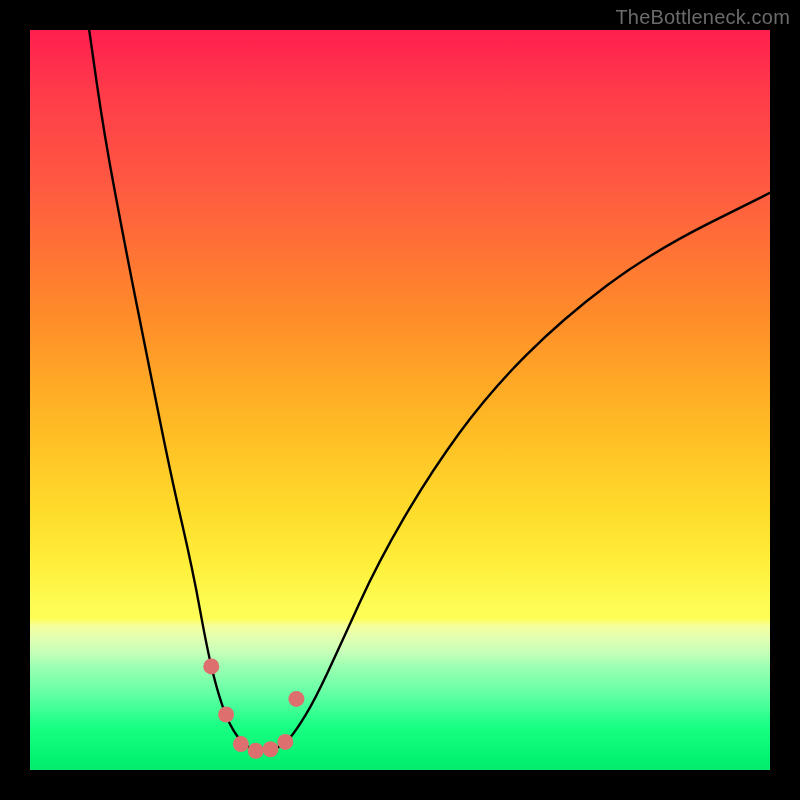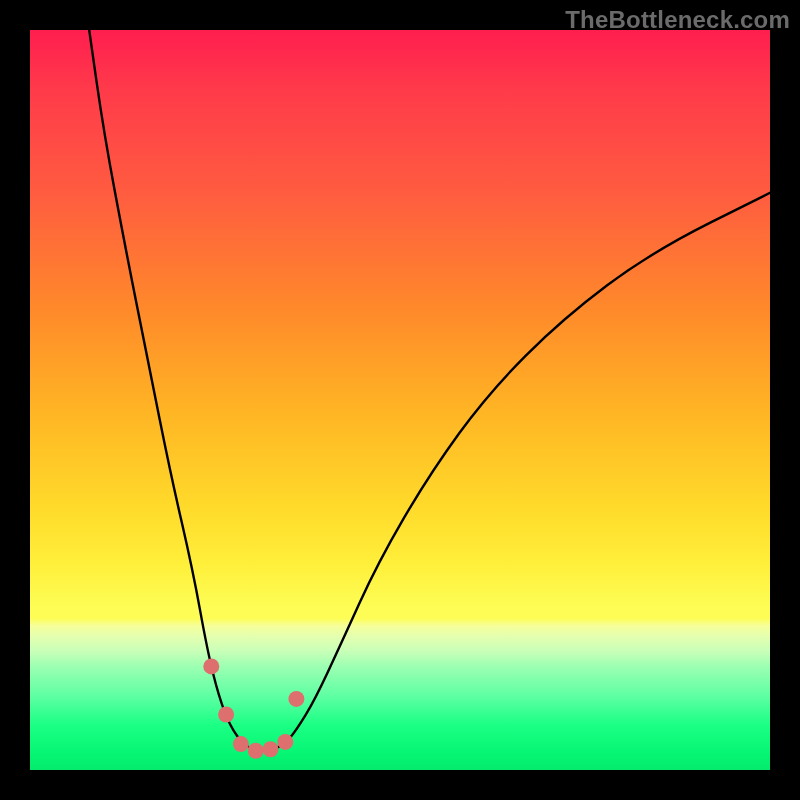--- a/index.html
+++ b/index.html
@@ -45,22 +45,22 @@
       #1aff84 94%,
       #05f573 98%,
       #05ea6d 100%
     );
   }
   .watermark {
     position: absolute;
     top: 6px;
     right: 10px;
     color: #6b6b6b;
-    font-size: 24px;
-    font-weight: 700;
+    font-size: 20px;
+    font-weight: 400;
     letter-spacing: 0.2px;
     user-select: none;
   }
   svg.curve {
     position: absolute;
     left: 0;
     top: 0;
     width: 740px;
     height: 740px;
     overflow: visible;

